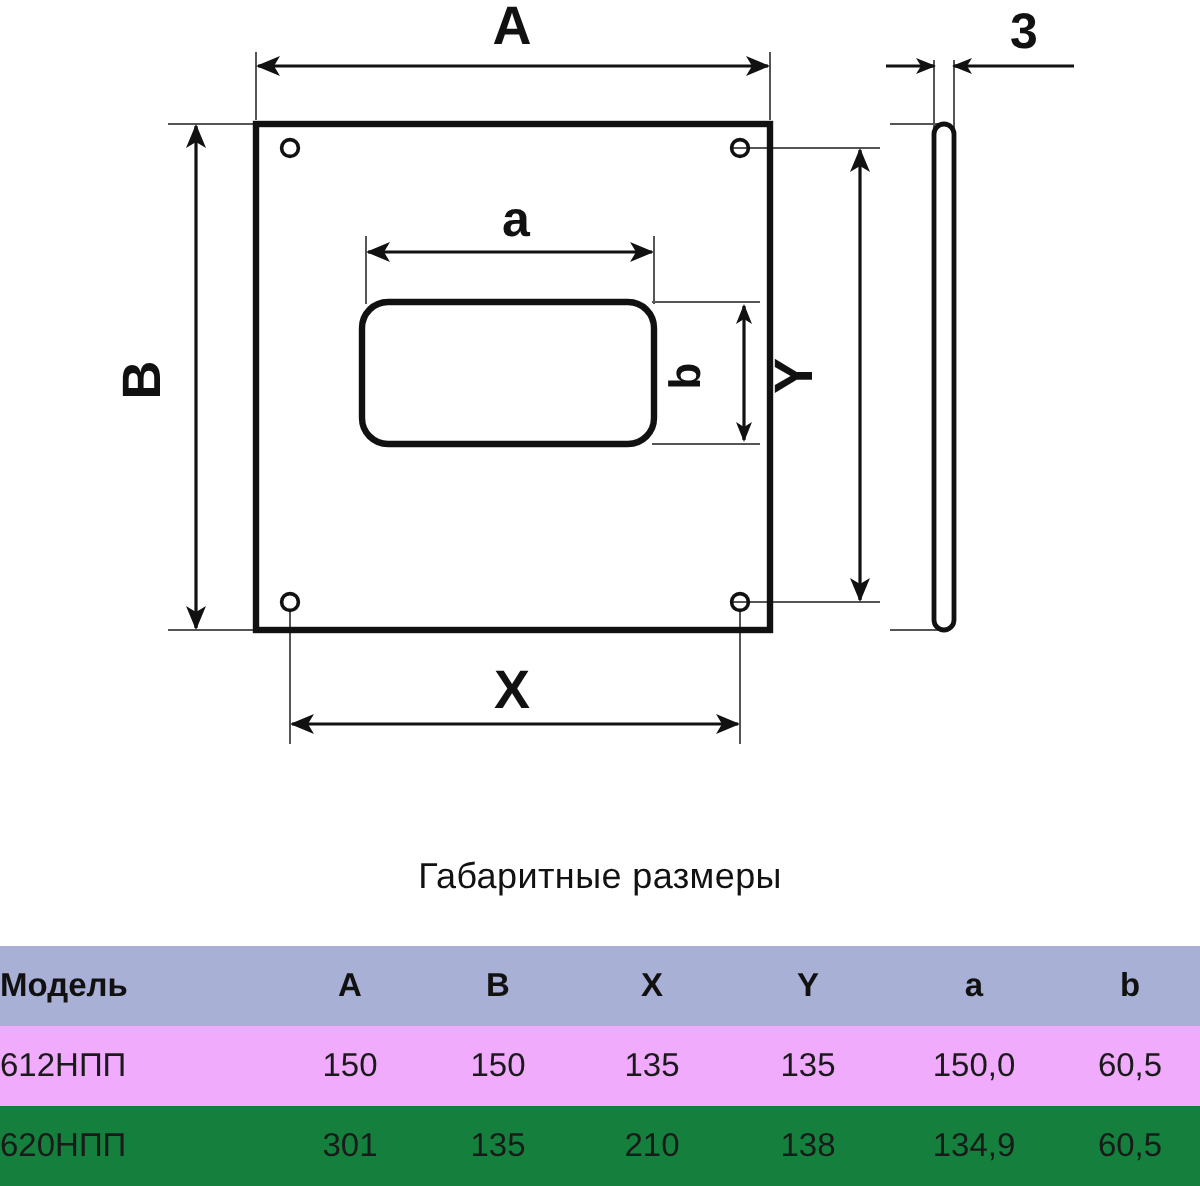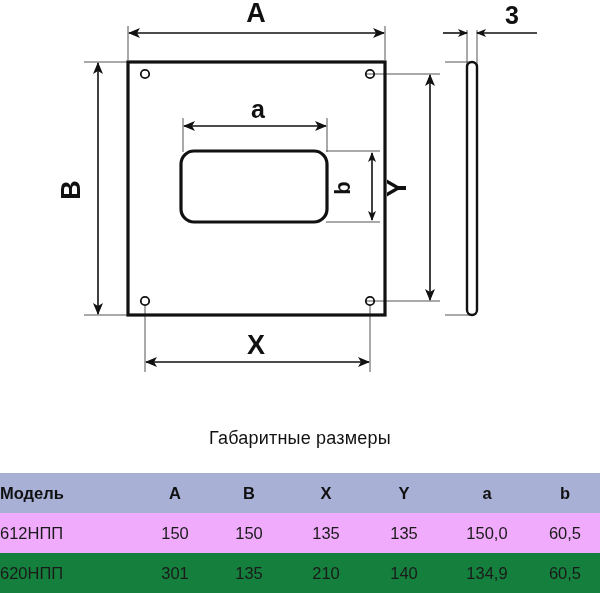--- a/index.html
+++ b/index.html
@@ -202,18 +202,18 @@
       <td class="col-x">135</td>
       <td class="col-y">135</td>
       <td class="col-la">150,0</td>
       <td class="col-lb">60,5</td>
     </tr>
     <tr class="row-even">
       <td class="col-model">620НПП</td>
       <td class="col-a">301</td>
       <td class="col-b">135</td>
       <td class="col-x">210</td>
-      <td class="col-y">140</td>
+      <td class="col-y">138</td>
       <td class="col-la">134,9</td>
       <td class="col-lb">60,5</td>
     </tr>
   </tbody>
 </table>
 
 </body></html>

